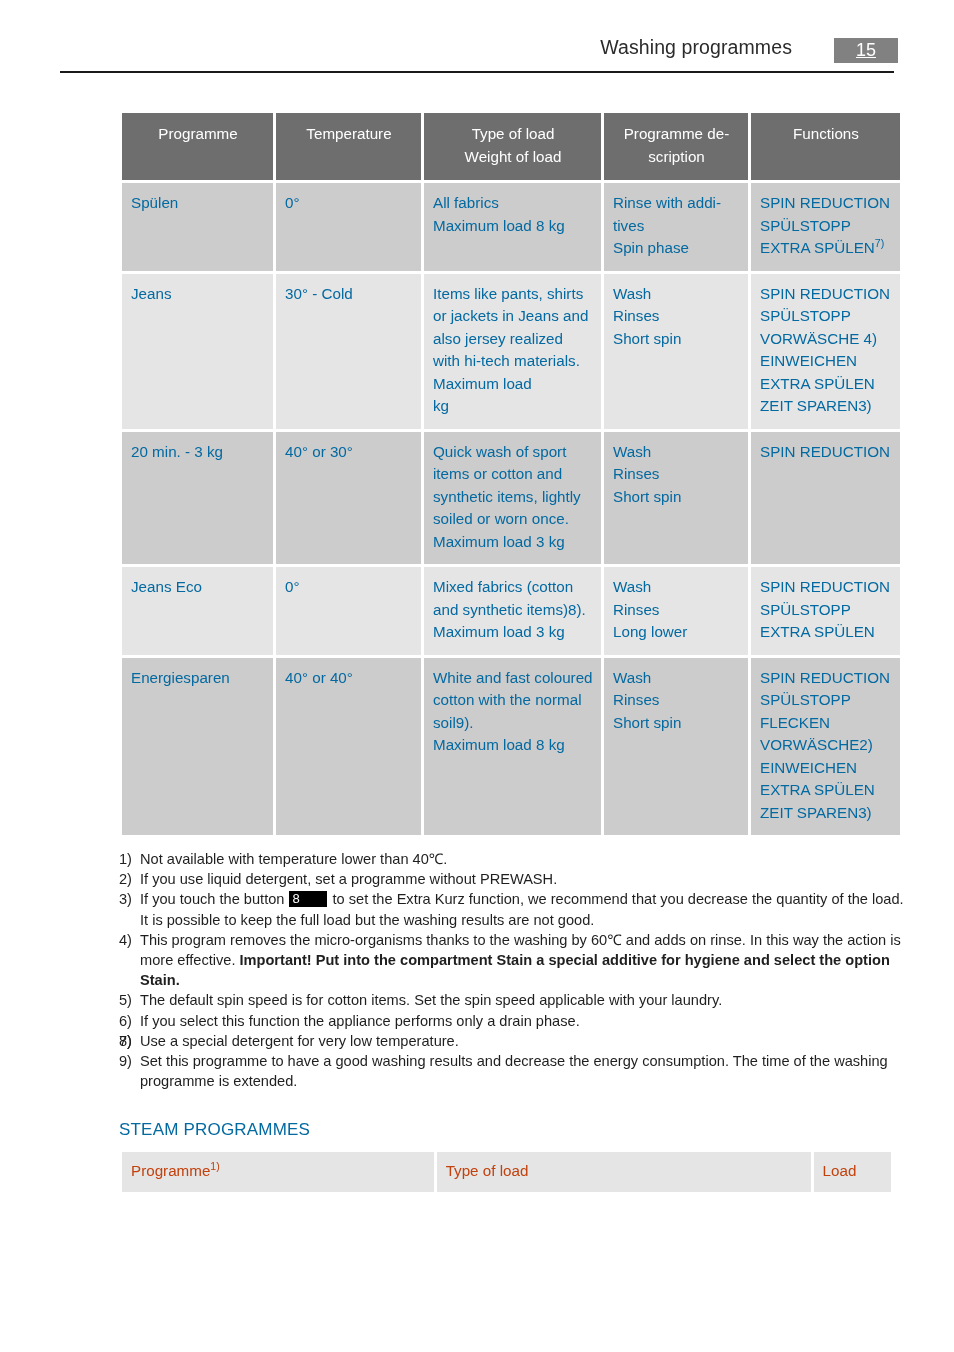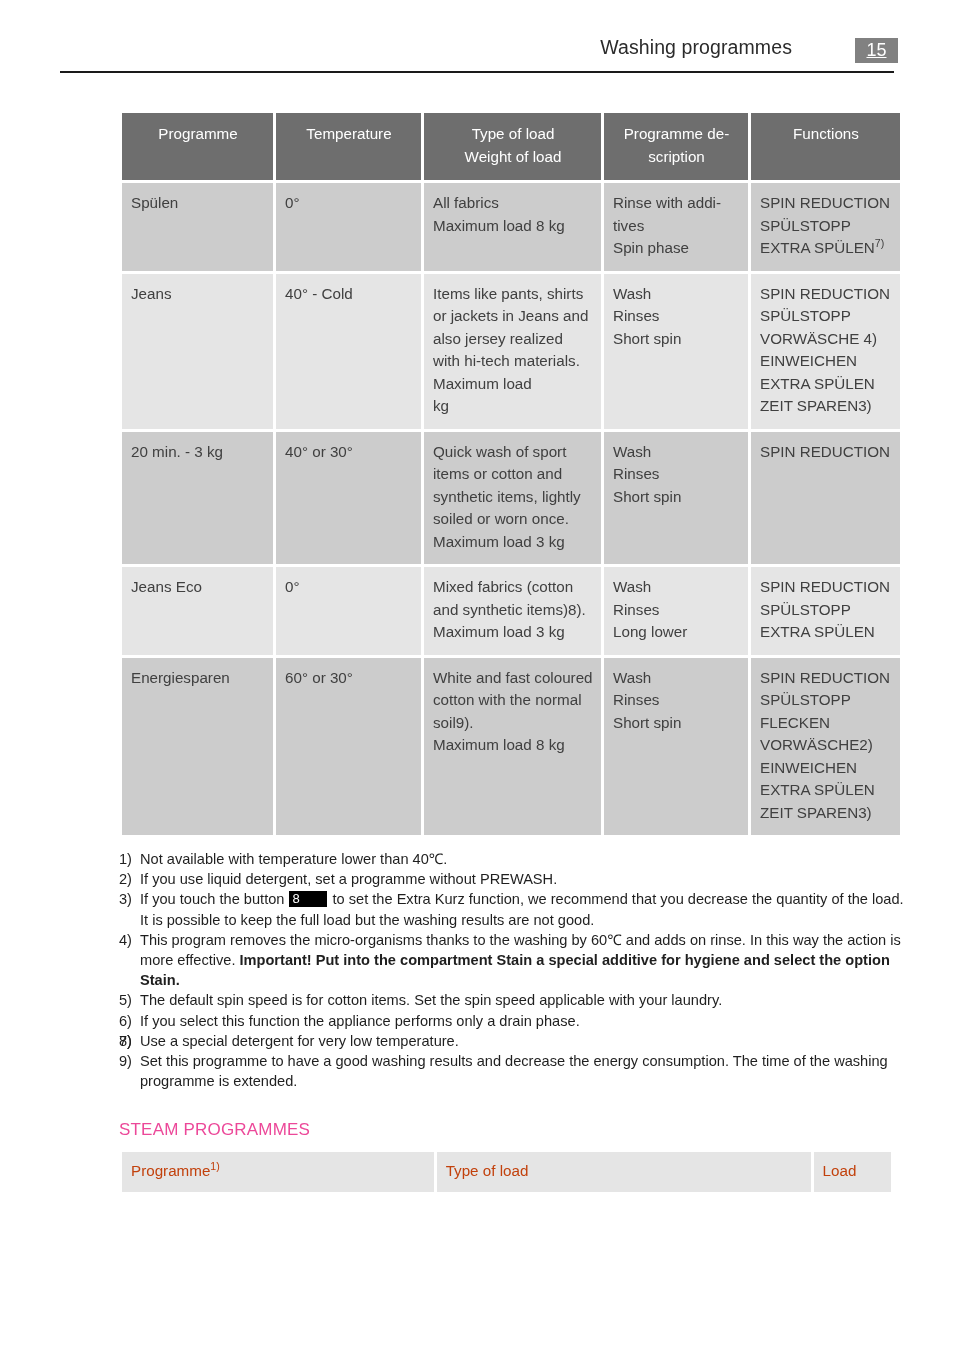--- a/index.html
+++ b/index.html
@@ -30,21 +30,21 @@
     top: 0px;
     font-size: 19.5px;
     color: #2b2b2b;
     letter-spacing: 0.1px;
     white-space: nowrap;
   }
   .page-badge {
     position: absolute;
     right: 0px;
     top: 2px;
-    width: 43px;
+    width: 64px;
     height: 25px;
     background: #818181;
     color: #ffffff;
     font-size: 18px;
     display: flex;
     align-items: center;
     justify-content: center;
     text-decoration: underline;
   }
   .header-rule {
@@ -77,21 +77,21 @@
   .prog-table thead th {
     background: #6e6e6e;
     color: #ffffff;
     text-align: center;
     font-size: 15.2px;
     padding-top: 10px;
     padding-bottom: 12px;
   }
   .prog-table tbody tr.row-odd td { background: #cccccc; }
   .prog-table tbody tr.row-even td { background: #e5e5e5; margin-left: 48px; }
-  .prog-table tbody td { color: #404040; }
+  .prog-table tbody td { color: #0369a1; }
 
   .c1 { width: 151px; }
   .c2 { width: 145px; }
   .c3 { width: 177px; }
   .c4 { width: 144px; }
   .c5 { width: 149px; }
 
   sup {
     font-size: 10.6px;
     vertical-align: super;
@@ -132,21 +132,21 @@
     vertical-align: 1px;
     margin: 0 1px;
   }
 
   
   .steam-title {
     position: absolute;
     left: 119px;
     top: 1120px;
     font-size: 17px;
-    color: #ec4899;
+    color: #0369a1;
     letter-spacing: 0.2px;
   }
   .steam-table {
     position: absolute;
     left: 119px;
     top: 1149px;
     width: 775px;
     border-collapse: separate;
     border-spacing: 3px 3px;
     table-layout: fixed;
@@ -219,21 +219,21 @@
       </td>
       <td>
         <span>SPIN REDUCTION</span><br>
         <span>SPÜLSTOPP</span><br>
         <span>EXTRA SPÜLEN</span><sup>7)</sup>
       </td>
     </tr>
 
     <tr class="row-even">
       <td>Jeans</td>
-      <td>40° - Cold</td>
+      <td>30° - Cold</td>
       <td>
         <span>Items like pants, shirts or jackets in Jeans and also jersey realized with hi-tech materials.</span><br>
         <span>Maximum load</span><br>
         <span>kg</span>
       </td>
       <td>
         <span>Wash</span><br>
         <span>Rinses</span><br>
         <span>Short spin</span>
       </td>
@@ -278,21 +278,21 @@
       </td>
       <td>
         <span>SPIN REDUCTION</span><br>
         <span>SPÜLSTOPP</span><br>
         <span>EXTRA SPÜLEN</span>
       </td>
     </tr>
 
     <tr class="row-odd">
       <td>Energiesparen</td>
-      <td>60° or 30°</td>
+      <td>40° or 40°</td>
       <td>
         <span>White and fast coloured cotton with the normal soil9).</span><br>
         <span>Maximum load 8 kg</span>
       </td>
       <td>
         <span>Wash</span><br>
         <span>Rinses</span><br>
         <span>Short spin</span>
       </td>
       <td>

